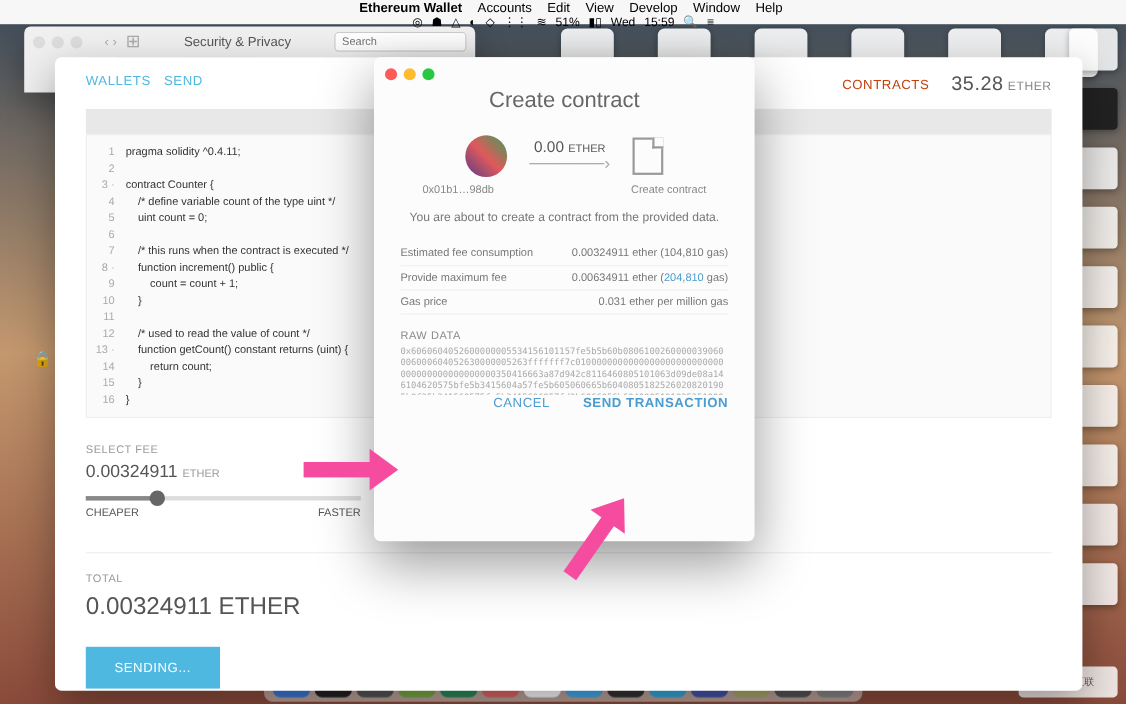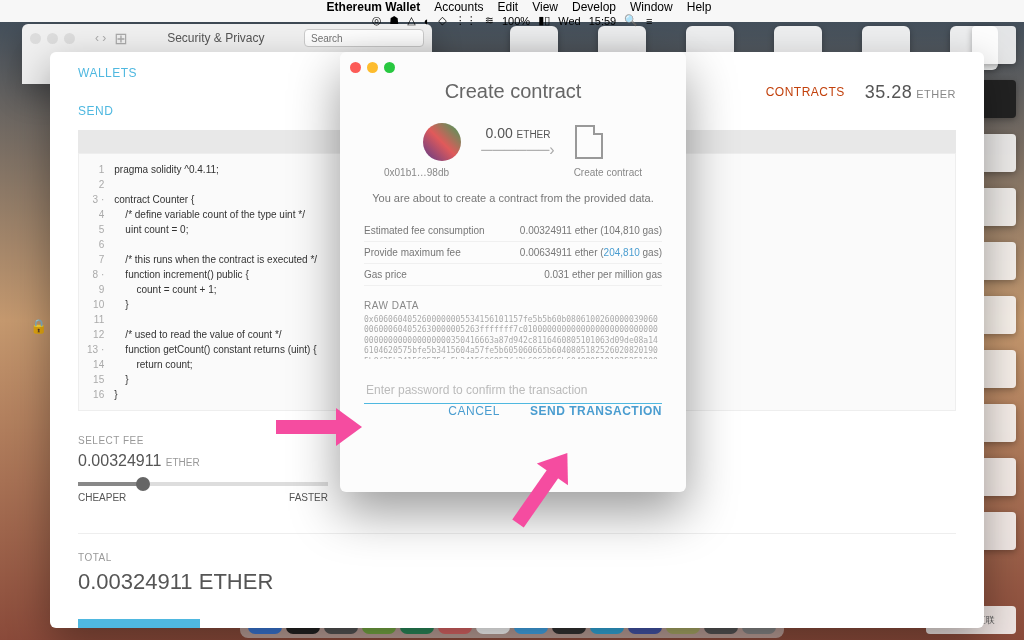--- a/index.html
+++ b/index.html
@@ -15,21 +15,21 @@
 .traffic { display: flex; gap: 6px; }
 .traffic span { width: 11px; height: 11px; border-radius: 50%; background: #ddd; }
 .syswin-title { flex: 1; text-align: center; font-size: 12px; color: #555; }
 .syswin-search { width: 120px; height: 18px; border: 1px solid #ccc; border-radius: 4px; font-size: 10px; padding: 0 6px; color: #999; }
 .syswin-tabs { display: flex; justify-content: center; gap: 0; font-size: 11px; }
 .syswin-tabs span { padding: 3px 10px; border: 1px solid #ccc; background: #fff; }
 .syswin-tabs span.active { background: #e8e8e8; }
 
 .main-window { position: absolute; top: 52px; left: 50px; right: 40px; bottom: 12px; background: #fff; border-radius: 6px; box-shadow: 0 15px 40px rgba(0,0,0,.35); z-index: 10; overflow: hidden; }
 .main-nav { display: flex; justify-content: space-between; padding: 14px 28px 12px; font-size: 12px; color: #999; letter-spacing: 0.5px; }
-.nav-left { display: flex; gap: 24px; flex-direction: column; }
+.nav-left { display: flex; gap: 12px; }
 .nav-left span.active { color: #4fb8e0; }
 .nav-right { display: flex; align-items: center; gap: 20px; color: #888; }
 .nav-right .contracts { color: #c2410c; }
 .balance-num { color: #555; font-size: 18px; font-weight: 300; }
 .balance-unit { color: #888; font-size: 11px; }
 
 .content { padding: 0 28px; }
 .src-header { background: #e8e8e8; text-align: center; font-size: 10px; padding: 6px; letter-spacing: 0.5px; color: #555; }
 .code-block { background: #fafafa; border: 1px solid #eee; padding: 8px; font-family: Menlo, monospace; font-size: 10px; line-height: 1.5; display: flex; }
 .line-nums { color: #aaa; text-align: right; padding-right: 10px; user-select: none; }
@@ -117,21 +117,21 @@
     <span>Help</span>
   </div>
   <div class="menubar-right">
     <span>◎</span>
     <span>☗</span>
     <span>△</span>
     <span>◐</span>
     <span>◇</span>
     <span>⋮⋮</span>
     <span>≋</span>
-    <span>100%</span>
+    <span>51%</span>
     <span>▮▯</span>
     <span>Wed</span>
     <span>15:59</span>
     <span>🔍</span>
     <span>≡</span>
   </div>
 </div>
 
 <div class="top-icons">
   <div class="top-icon"></div>
@@ -264,21 +264,20 @@
         <span>Provide maximum fee</span>
         <span>0.00634911 ether (<a>204,810</a> gas)</span>
       </div>
     <div class="fee-row">
         <span>Gas price</span>
         <span>0.031 ether per million gas</span>
       </div>
   </div>
   <div class="raw-label">RAW DATA</div>
   <div class="raw-data">0x6060604052600000005534156101157fe5b5b60b0806100260000039060006000604052630000005263fffffff7c0100000000000000000000000000000000000000000000350416663a87d942c8116460805101063d09de08a146104620575bfe5b3415604a57fe5b605060665b60408051825260208201905b8f35b341560575fe5b3415606957fd3b6066056b60408051918252519003602190190555b56000109553bb56000a165627a7e</div>
-  <input class="pwd-input" placeholder="Enter password to confirm the transaction" style="">
   <div class="modal-buttons">
     <span class="btn-cancel">CANCEL</span>
     <span class="btn-send">SEND TRANSACTION</span>
   </div>
 </div>
 
 <div class="arrow-annotation arrow1">
     <div class="pink-arrow"></div>
   </div>
 <div class="arrow-annotation arrow2">

